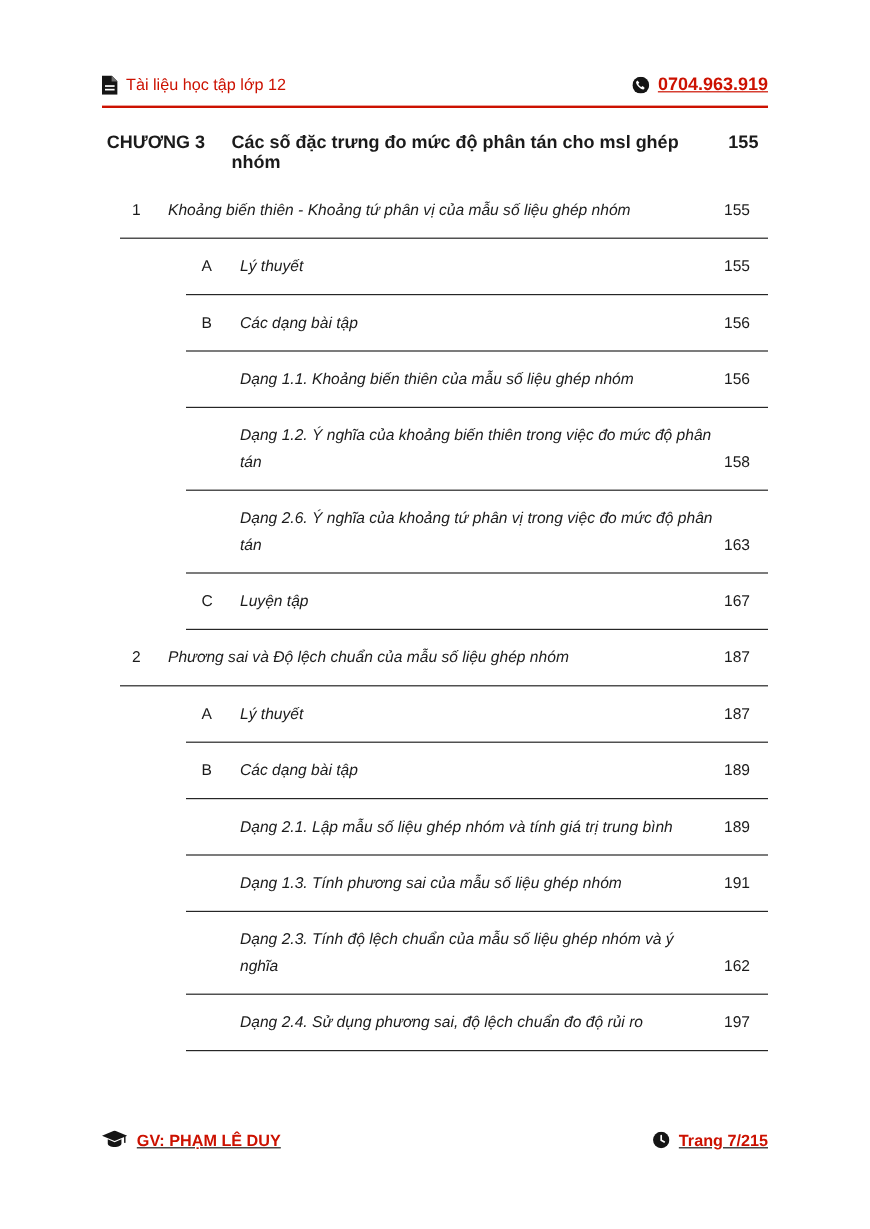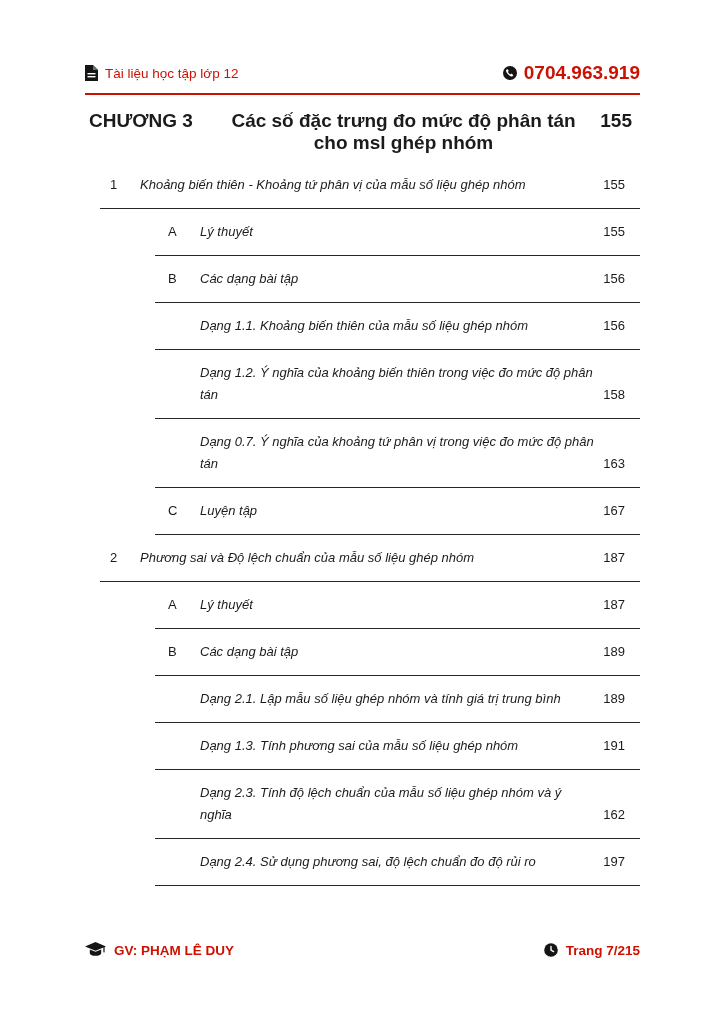--- a/index.html
+++ b/index.html
@@ -10,43 +10,43 @@
   }
   * { margin: 0; padding: 0; box-sizing: border-box; }
   html, body { background: #ffffff; }
   body { font-family: "Liberation Sans", "DejaVu Sans", sans-serif; color: var(--text); }
   .page { position: relative; width: 725px; height: 1024px; background: var(--page-bg); overflow: hidden; margin: 4px auto; }
 
   
   .header { position: absolute; top: 58px; left: 85px; right: 85px; display: flex; justify-content: space-between; align-items: center; padding-bottom: 9px; border-bottom: 2px solid var(--accent); }
   .h-left, .h-right { display: flex; align-items: center; gap: 7px; }
   .h-title { color: var(--accent); font-size: 13.5px; }
-  .h-phone { color: var(--accent); font-size: 19px; font-weight: bold; }
+  .h-phone { color: var(--accent); font-size: 15px; font-weight: bold; text-decoration: underline; }
 
   
   .content { position: absolute; top: 100px; left: 85px; right: 85px; }
-  .chapter-row { display: flex; align-items: baseline; font-weight: bold; font-size: 19px; padding: 6px 0 0 4px; text-align: center; }
+  .chapter-row { display: flex; align-items: baseline; font-weight: bold; font-size: 15px; padding: 6px 0 0 4px; }
   .ch-label { margin-right: 22px; white-space: nowrap; }
   .ch-title { flex: 1 1 auto; }
   .ch-page { flex: 0 0 auto; padding-left: 8px; padding-right: 8px; }
 
   .entries { margin-top: 8px; }
   .toc-row { display: flex; align-items: flex-end; font-size: 13px; line-height: 22px; padding: 12px 0; border-bottom: 1px solid var(--rule); }
   .toc-row .num { flex: 0 0 auto; }
   .toc-row .title { flex: 1 1 auto; font-style: italic; }
   .toc-row .pg { flex: 0 0 auto; padding-left: 8px; padding-right: 15px; }
   .level-section { margin-left: 15px; }
   .level-section .num { width: 40px; padding-left: 10px; }
   .level-sub, .level-dang { margin-left: 70px; }
   .level-sub .num { width: 45px; padding-left: 13px; }
   .level-dang .num { width: 45px; }
 
   
   .footer { position: absolute; top: 938px; left: 85px; right: 85px; display: flex; justify-content: space-between; align-items: center; }
-  .f-left, .f-right { display: flex; align-items: center; gap: 8px; }
+  .f-left, .f-right { display: flex; align-items: center; gap: 8px; text-decoration: underline; }
   .f-text { color: var(--accent); font-size: 13.5px; font-weight: bold; }
 
   .icon { display: inline-flex; align-items: center; justify-content: center; line-height: 0; }
 </style>
 </head>
 <body>
 
 <div class="page">
 
   <div class="header">
@@ -99,21 +99,21 @@
     <span class="title">Dạng 1.1. Khoảng biến thiên của mẫu số liệu ghép nhóm</span>
     <span class="pg">156</span>
   </div>
         <div class="toc-row level-dang">
     <span class="num"></span>
     <span class="title">Dạng 1.2. Ý nghĩa của khoảng biến thiên trong việc đo mức độ phân tán</span>
     <span class="pg">158</span>
   </div>
         <div class="toc-row level-dang">
     <span class="num"></span>
-    <span class="title">Dạng 0.7. Ý nghĩa của khoảng tứ phân vị trong việc đo mức độ phân tán</span>
+    <span class="title">Dạng 2.6. Ý nghĩa của khoảng tứ phân vị trong việc đo mức độ phân tán</span>
     <span class="pg">163</span>
   </div>
         <div class="toc-row level-sub">
     <span class="num">C</span>
     <span class="title">Luyện tập</span>
     <span class="pg">167</span>
   </div>
         <div class="toc-row level-section">
     <span class="num">2</span>
     <span class="title">Phương sai và Độ lệch chuẩn của mẫu số liệu ghép nhóm</span>

